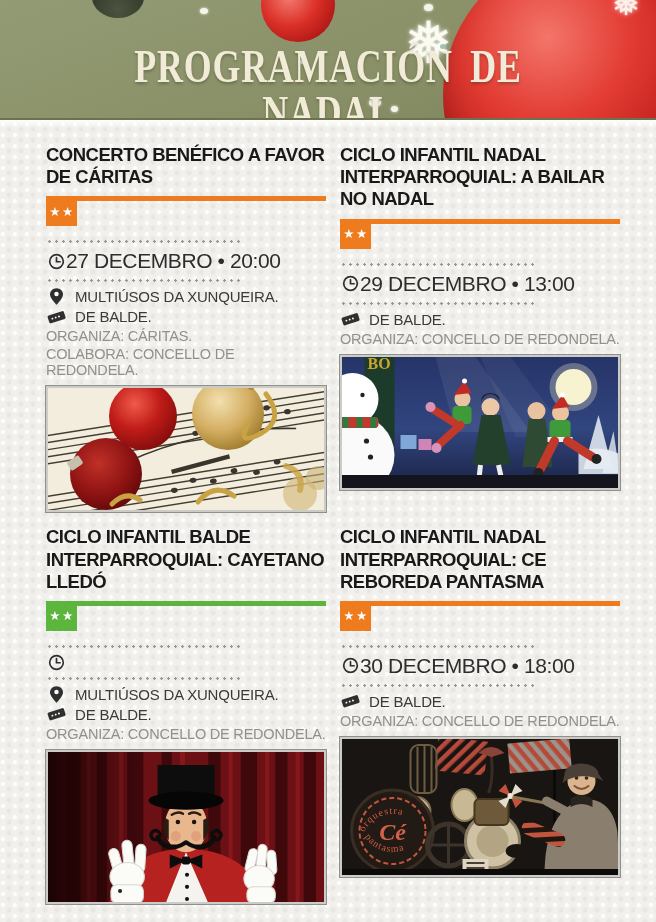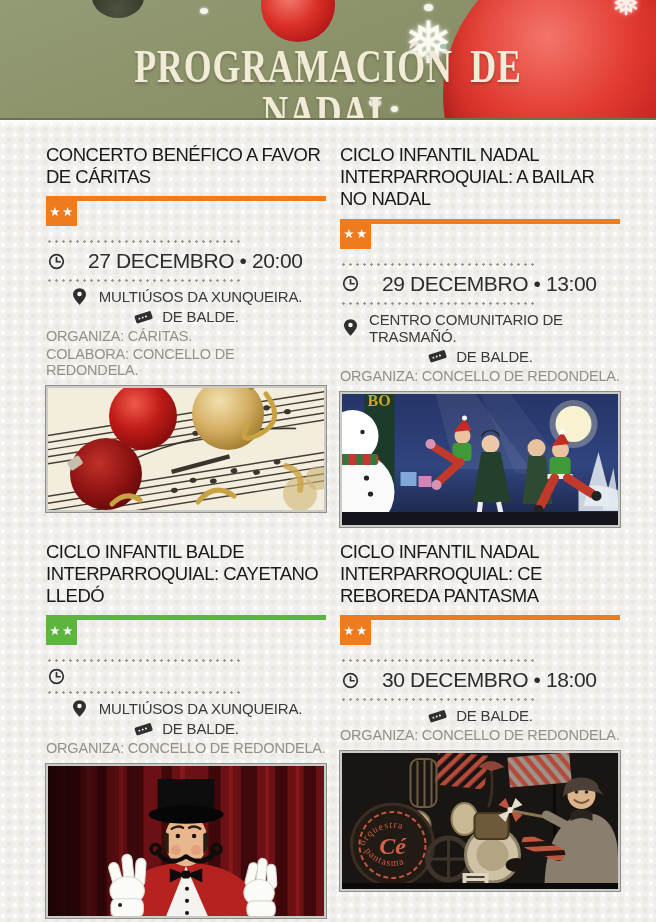--- a/index.html
+++ b/index.html
@@ -54,43 +54,43 @@
     transform:scaleX(.78);
   }
   .edge-strip{height:8px;background:linear-gradient(#fdfdfb,rgba(253,253,251,0));}
   
   .main{
     padding:16px 36px 0 46px;
     display:grid;grid-template-columns:1fr 1fr;gap:14px 14px;
   }
   .card{--accent:#ee7b1e;}
   .card-title{
-    margin:0 0 8px;font-size:18.5px;line-height:1.2;font-weight:400;
+    margin:0 0 8px;font-size:18.5px;line-height:1.2;font-weight:700;
     letter-spacing:-.5px;color:#191919;
   }
   .stars{position:relative;height:30px;margin-bottom:14px;}
   .stars-line{position:absolute;top:0;left:0;right:0;height:5px;background:var(--accent);}
   .stars-box{
     position:absolute;top:0;left:0;width:31px;height:30px;background:var(--accent);
     color:#fff;display:flex;align-items:center;justify-content:center;
     font-size:12.5px;letter-spacing:1.5px;padding-left:1px;box-sizing:border-box;
   }
   .dotted{
     height:3px;width:197px;margin:2px 0;
     background-image:radial-gradient(circle,#98958f 1.1px,transparent 1.45px);
     background-size:7px 3px;background-position:0 50%;background-repeat:repeat-x;
   }
   .date-row{
-    display:flex;align-items:center;gap:22px;padding:4px 0;
+    display:flex;align-items:center;gap:0;padding:4px 0;
     font-size:21px;color:#2d2d2d;letter-spacing:-.4px;
   }
   .rows-block{margin-top:6px;}
   .info-row{
     display:flex;align-items:center;gap:9px;margin:3px 0;
-    font-size:15px;color:#3a3a3a;letter-spacing:-.2px;justify-content:center;
+    font-size:15px;color:#3a3a3a;letter-spacing:-.2px;
   }
   .icn{width:20px;display:flex;justify-content:center;flex:0 0 20px;}
   .meta{margin:2px 0 0;font-size:14.5px;color:#929089;letter-spacing:-.2px;}
   .photo{
     margin:8px 0 0;border:2px solid #cbcbc8;outline:1px solid #8f8f8c;background:#ef4444;
   }
   .photo svg{display:block;width:100%;}
 </style>
 </head>
 <body>
@@ -241,29 +241,20 @@
             <circle cx="10" cy="10" r="8" fill="none" stroke="#2f2f2f" stroke-width="2"></circle>
             <path d="M10 5.5v4.8h4.2" fill="none" stroke="#2f2f2f" stroke-width="2" stroke-linecap="round"></path>
           </svg>
       </span>
       <span>29 DECEMBRO • 13:00</span>
     </div>
     <div class="dotted"></div>
     <div class="rows-block">
       <div class="info-row">
         <span class="icn">
-          <svg width="13" height="17" viewBox="0 0 14 18">
-              <path d="M7 0C3.1 0 0 3 0 6.6 0 11 7 18 7 18s7-7 7-11.4C14 3 10.9 0 7 0z" fill="#2f2f2f"></path>
-              <circle cx="7" cy="6.4" r="2.4" fill="#fff"></circle>
-            </svg>
-        </span>
-        <span>CENTRO COMUNITARIO DE TRASMAÑÓ.</span>
-      </div>
-      <div class="info-row">
-        <span class="icn">
           <svg width="19" height="14" viewBox="0 0 20 14">
               <g transform="rotate(-18 10 7)">
                 <rect x="1" y="3" width="18" height="8.6" rx="1.6" fill="#2f2f2f"></rect>
                 <circle cx="5.4" cy="7.3" r="1" fill="#fff"></circle>
                 <circle cx="9" cy="7.3" r="1" fill="#fff"></circle>
                 <circle cx="12.6" cy="7.3" r="1" fill="#fff"></circle>
               </g>
             </svg>
         </span>
         <span>DE BALDE.</span>

